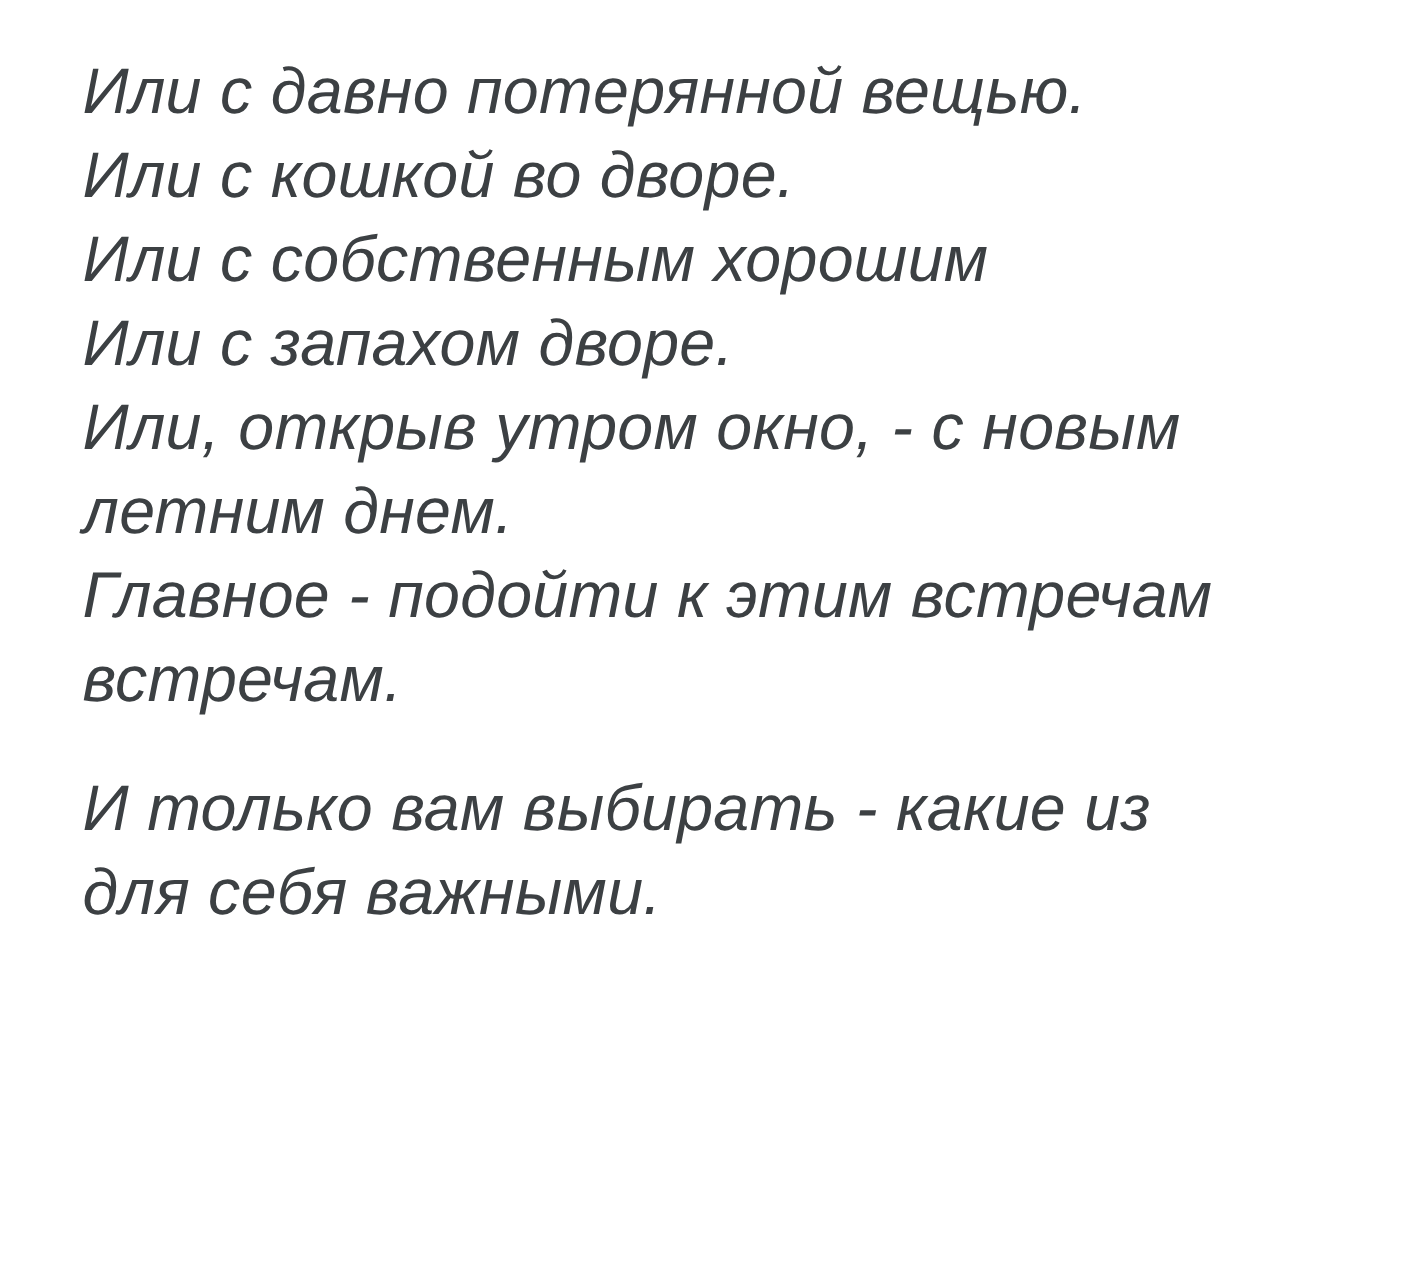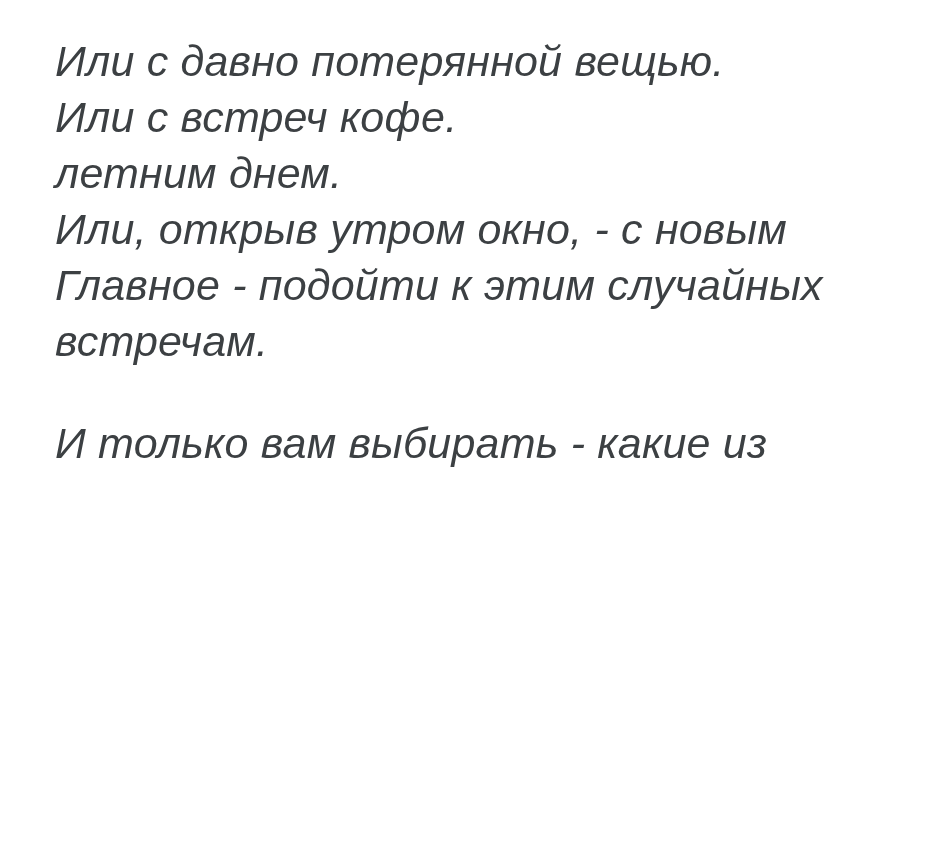--- a/index.html
+++ b/index.html
@@ -19,33 +19,36 @@
     top: 33px;
     left: 55px;
     right: 40px;
     color: #3c4043;
     font-style: italic;
     font-size: 43px;
     line-height: 56px;
     letter-spacing: 0.2px;
   }
   .para { white-space: nowrap; }
-  .para-2 { margin-top: 46px; }
+  .para-2 { margin-top: 30px; }
   .line { min-height: 56px; }
 </style>
 </head>
 <body>
 
 <div class="page">
   <div class="text-block">
     <div class="para">
       <div class="line">Или с давно потерянной вещью.</div>
-      <div class="line">Или с встреч кофе.</div>
+      <div class="line">Или с кошкой во дворе.</div>
+      <div class="line">Или с собственным хорошим</div>
+      <div class="line">Или с запахом дворе.</div>
+      <div class="line">Или, открыв утром окно, - с новым</div>
       <div class="line">летним днем.</div>
-      <div class="line">Или, открыв утром окно, - с новым</div>
-      <div class="line">Главное - подойти к этим случайных</div>
+      <div class="line">Главное - подойти к этим встречам</div>
       <div class="line">встречам.</div>
     </div>
     <div class="para para-2">
       <div class="line">И только вам выбирать - какие из</div>
+      <div class="line">для себя важными.</div>
     </div>
   </div>
 </div>
 
 </body></html>

